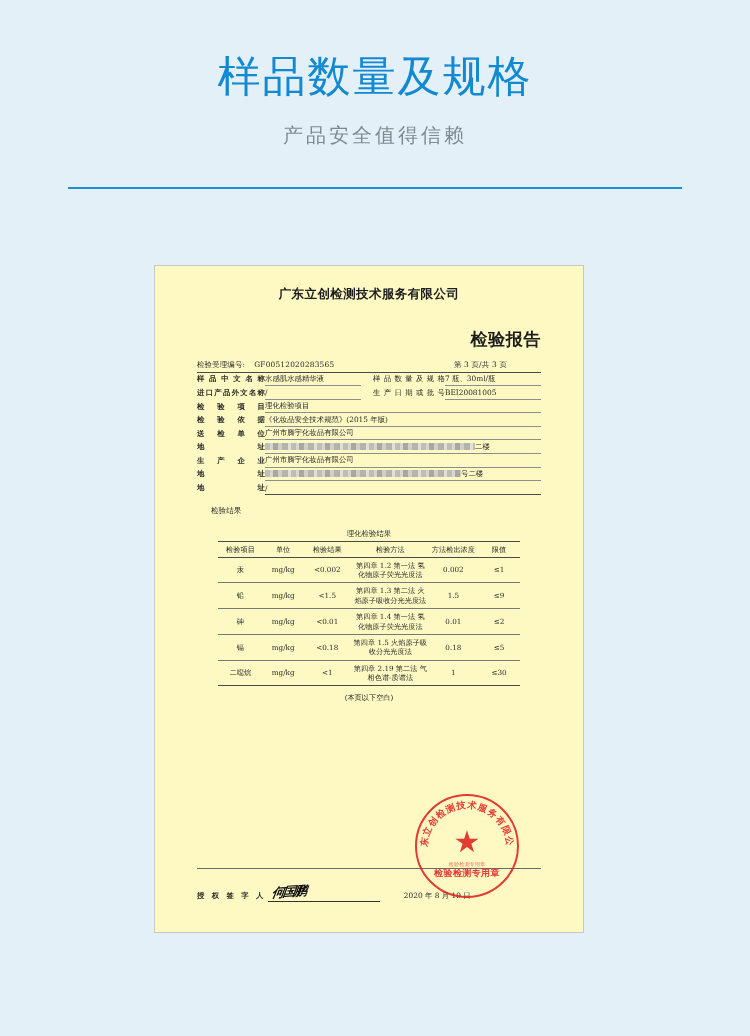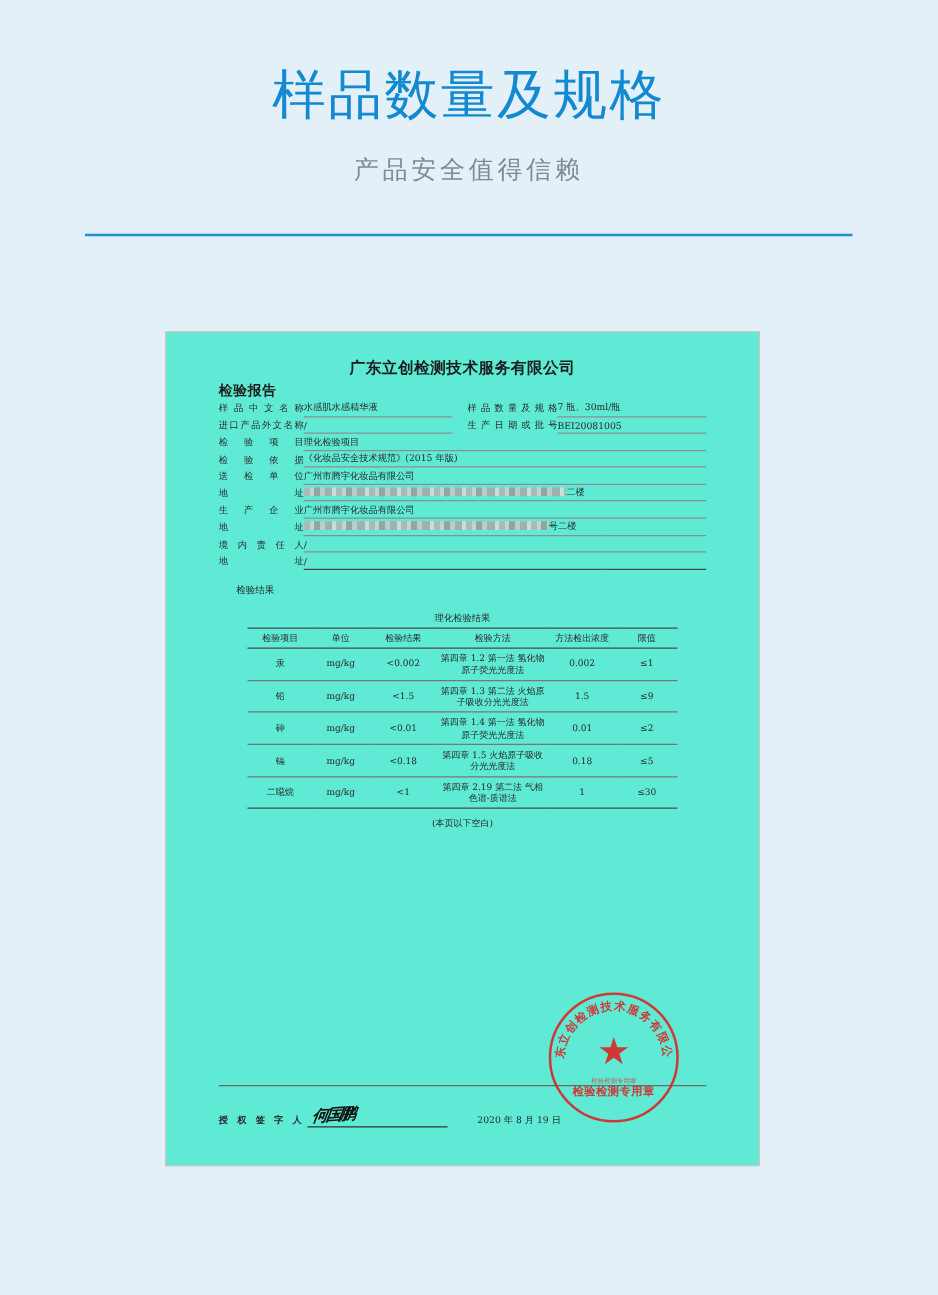--- a/index.html
+++ b/index.html
@@ -41,25 +41,25 @@
   .banner-divider {
     margin: 38px auto 0 auto;
     width: 614px;
     height: 2px;
     background: #1b8fd2;
   }
 
   
   .doc-wrap {
     position: absolute;
-    left: 132px;
+    left: 154px;
     top: 265px;
-    width: 476px;
+    width: 430px;
     height: 668px;
-    background: #5eead4;
+    background: #fef9c3;
     border: 1px solid #c7c7c7;
     box-sizing: border-box;
     overflow: hidden;
   }
   .doc-inner {
     position: relative;
     padding: 20px 42px 0 42px;
     box-sizing: border-box;
     height: 100%;
     font-family: "DejaVu Serif", "Liberation Serif", serif;
@@ -67,24 +67,24 @@
   }
 
   .doc-company {
     text-align: center;
     font-size: 12.5px;
     font-weight: bold;
     letter-spacing: 0.4px;
     color: #1d1d1d;
   }
   .doc-reporttitle {
-    text-align: left;
-    font-size: 11px;
-    font-weight: bold;
-    margin-top: 2px;
+    text-align: right;
+    font-size: 17px;
+    font-weight: bold;
+    margin-top: 25px;
     letter-spacing: 0.6px;
     color: #1d1d1d;
   }
 
   .doc-meta {
     display: flex;
     justify-content: space-between;
     font-size: 7.4px;
     margin-top: 9px;
     border-bottom: 1.3px solid #4a4a4a;
@@ -108,20 +108,21 @@
     height: 10px;
   }
   td.lbl {
     width: 68px;
     text-align: justify;
     text-align-last: justify;
     padding-right: 4px;
     white-space: nowrap;
     letter-spacing: 0;
     border-bottom: none !important;
+    font-weight: bold;
   }
   td.lbl-wide {
     width: 72px;
     text-align: justify;
     text-align-last: justify;
     padding-right: 3px;
     white-space: nowrap;
     border-bottom: none !important;
   }
   td.val {
@@ -316,20 +317,26 @@
   <div class="banner-subtitle">产品安全值得信赖</div>
   <div class="banner-divider"></div>
 </div>
 
 <div class="doc-wrap">
   <div class="doc-inner">
 
     <div class="doc-company">广东立创检测技术服务有限公司</div>
     <div class="doc-reporttitle">检验报告</div>
 
+    <div class="doc-meta">
+      <div class="meta-left">
+        <span>检验受理编号:</span><span class="meta-no">GF00512020283565</span>
+      </div>
+      <div class="meta-right">第 3 页/共 3 页</div>
+    </div>
 
     <table class="info">
       <tbody>
         <tr>
           <td class="lbl">样品中文名称</td>
           <td class="val">水感肌水感精华液</td>
           <td class="spacer"></td>
           <td class="lbl-wide">样品数量及规格</td>
           <td class="val">7 瓶、30ml/瓶</td>
         </tr>
@@ -365,24 +372,20 @@
         </tr>
         <tr>
           <td class="lbl">生产企业</td>
           <td class="val" colspan="4">广州市腾宇化妆品有限公司</td>
         </tr>
         <tr>
           <td class="lbl">地址</td>
           <td class="val" colspan="4">
             <span class="redacted w2"></span><span class="addr-tail">号二楼</span>
           </td>
-        </tr>
-        <tr>
-          <td class="lbl">境内责任人</td>
-          <td class="val" colspan="4">/</td>
         </tr>
         <tr class="lastrow">
           <td class="lbl">地址</td>
           <td class="val" colspan="4">/</td>
         </tr>
       </tbody>
     </table>
 
     <div class="res-label">检验结果</div>
     <div class="res-caption">理化检验结果</div>

